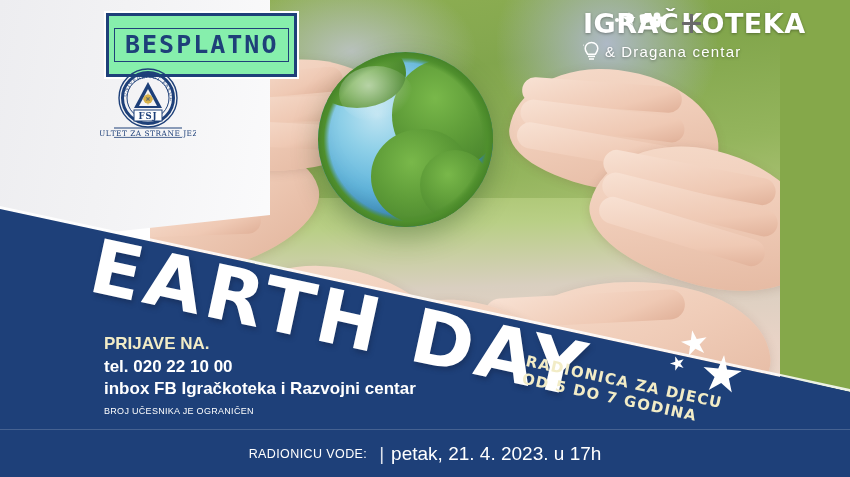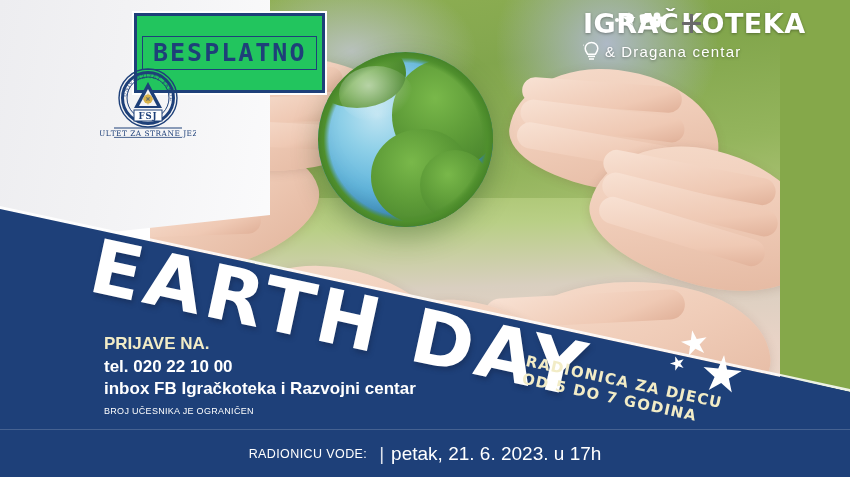--- a/index.html
+++ b/index.html
@@ -122,25 +122,24 @@
     font-weight:400;text-transform:uppercase;margin-right:5px;
     transform:scaleY(1.08);
   }
   .bb-main{color:#ffffff;font-size:19px;font-weight:400;letter-spacing:.1px;}
   .bb-sep{color:#ffffff;font-size:19px;margin:0 7px;opacity:.85;}
   .bb-date{color:#ffffff;font-size:19px;font-weight:400;}
 
   
   .besplatno{
     position:absolute;left:106px;top:13px;
-    padding:20px 5px;
+    padding:12px 5px;
     border:3px solid #1e4079;
-    background:#22c55e;
+    background:#86efac;
     box-shadow:0 0 0 2px #ffffff;
-    margin-left:28px;
   }
   .besplatno-inner{
     border:1px solid #1e4079;
     padding:3px 10px 4px 10px;
   }
   .besplatno-txt{
     font-family:"DejaVu Sans Mono","Liberation Mono",monospace;
     font-size:25px;font-weight:700;color:#1e4079;
     letter-spacing:2px;line-height:1;
     display:block;
@@ -369,16 +368,16 @@
   <div class="contact">
     <span class="c-line first">PRIJAVE NA.</span>
     <span class="c-line">tel. 020 22 10 00</span>
     <span class="c-line">inbox FB Igračkoteka i Razvojni centar</span>
     <span class="c-small">BROJ UČESNIKA JE OGRANIČEN</span>
   </div>
 
   <div class="bottom-bar">
     <span class="bb-pre">RADIONICU VODE:</span>
     <span class="bb-sep">|</span>
-    <span class="bb-date">petak, 21. 6. 2023. u 17h</span>
+    <span class="bb-date">petak, 21. 4. 2023. u 17h</span>
   </div>
 
 </div>
 
 </body></html>

